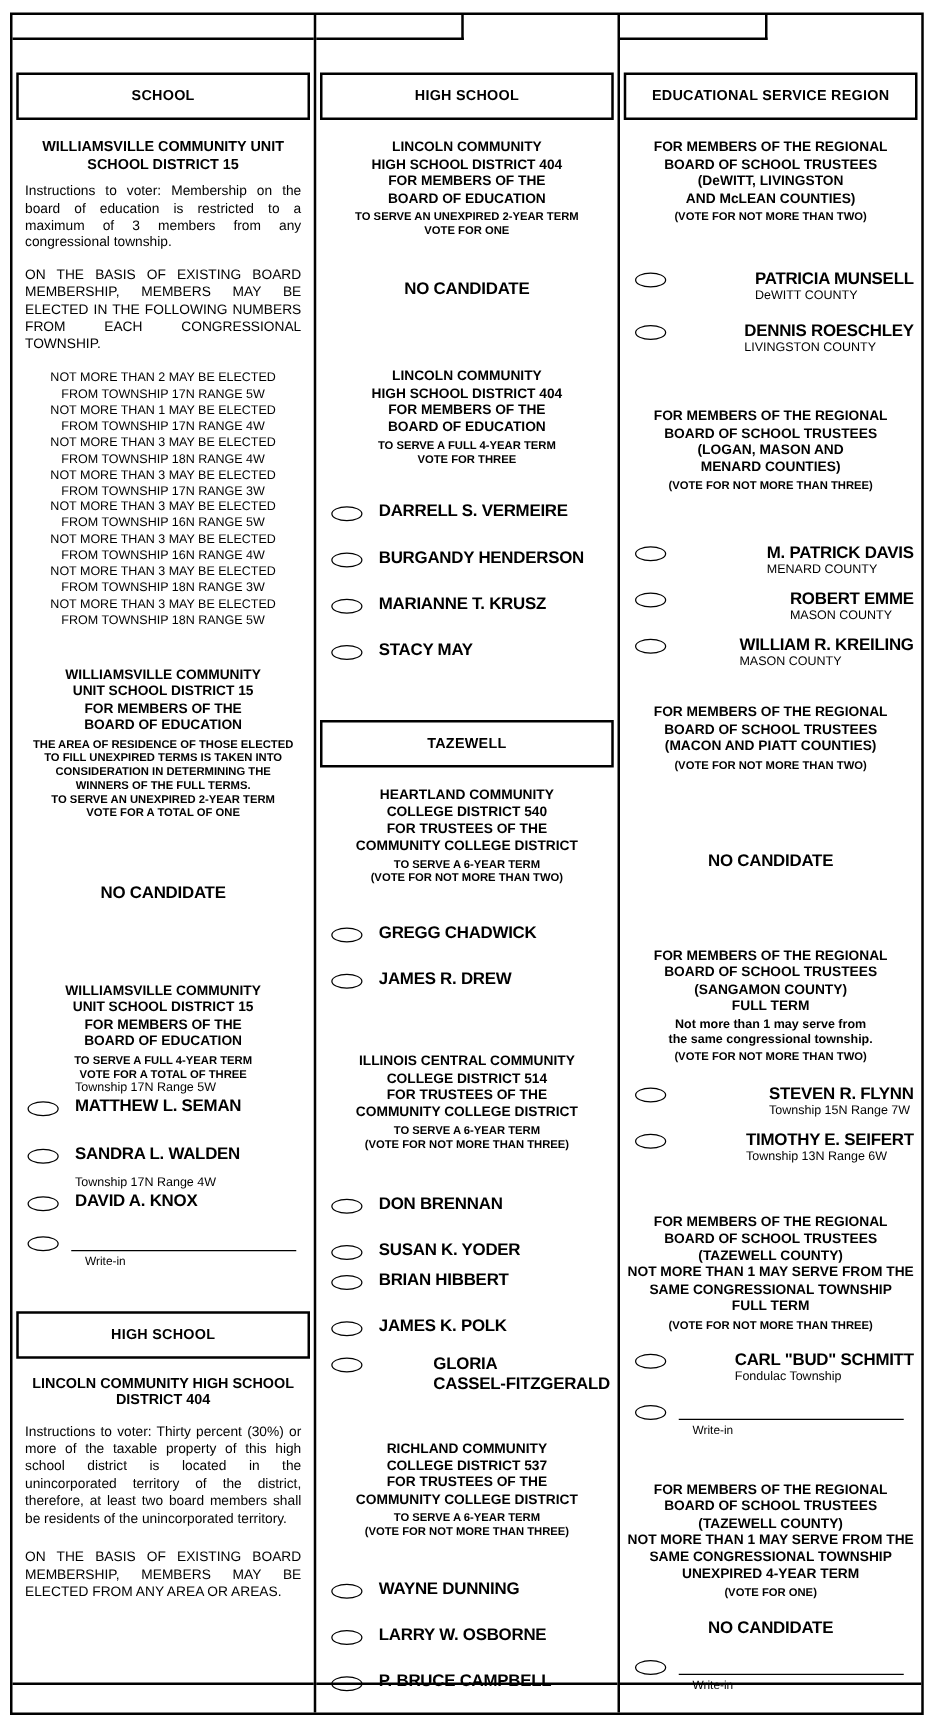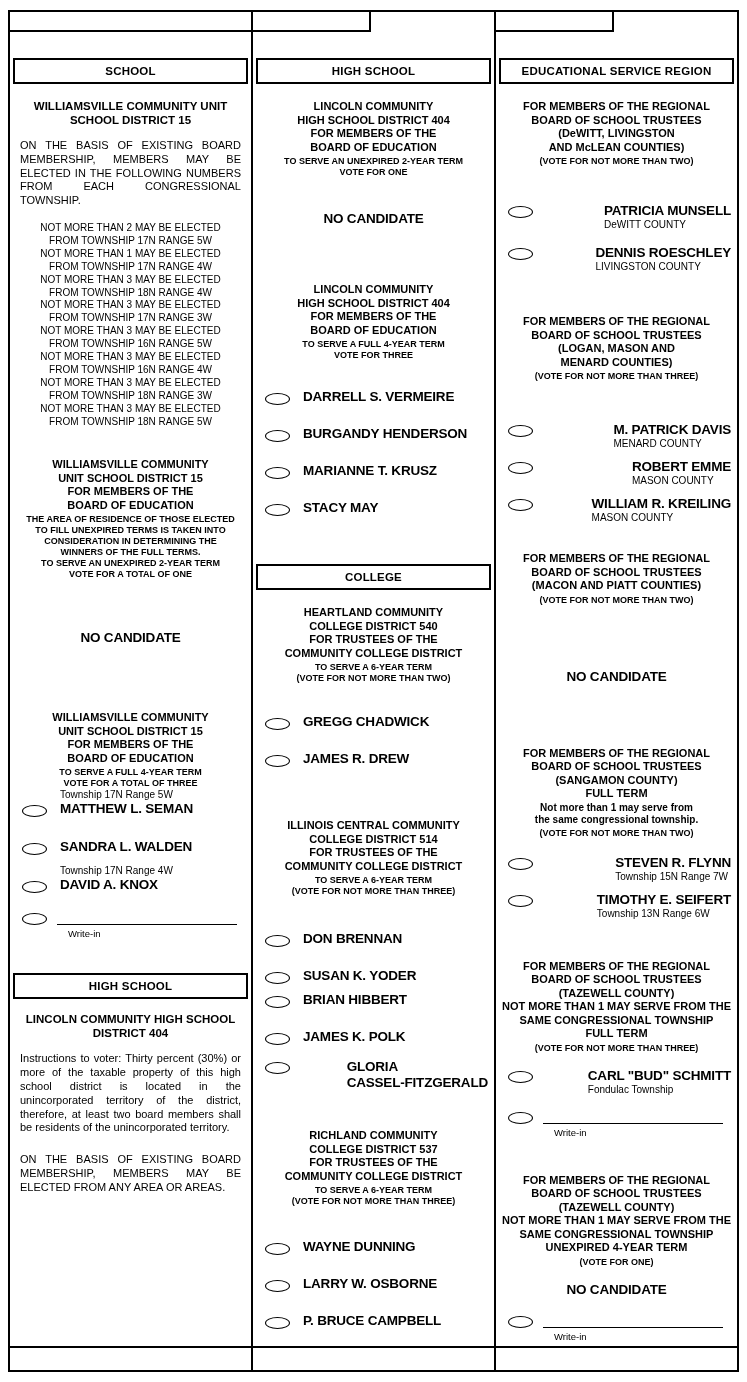--- a/index.html
+++ b/index.html
@@ -4,21 +4,21 @@
 <style>
   * { margin:0; padding:0; box-sizing:border-box; }
   html,body { width:747px; height:1382px; background:#fff; overflow:hidden; }
   body { font-family:"Liberation Sans","DejaVu Sans",sans-serif; color:#000; position:relative; }
   .frame { position:absolute; left:8px; top:10px; width:731px; height:1362px; border:2px solid #000; display:flex; }
   .col { flex:1 1 0; position:relative; padding-bottom:28px; }
   .col + .col { border-left:2px solid #000; }
   .topcell { height:20px; border-bottom:2px solid #000; }
   .topcell.half { width:118px; border-right:2px solid #000; }
   .bottomcell { position:absolute; left:0; right:0; bottom:0; height:24px; border-top:2px solid #000; }
-  .hdrbox { margin:0 3px; height:26px; border:2px solid #000; display:flex; align-items:center; justify-content:center;
+  .hdrbox { margin:0 3px; height:38px; border:2px solid #000; display:flex; align-items:center; justify-content:center;
             font-weight:bold; font-size:11.5px; letter-spacing:.2px; }
   .dtitle { font-weight:bold; font-size:11.5px; line-height:13.5px; text-align:center; white-space:pre-line; }
   .para { font-size:11px; line-height:13.8px; text-align:justify; padding:0 10px; }
   .clist { font-size:10px; line-height:12.9px; text-align:center; white-space:pre-line; }
   .ctitle { font-weight:bold; font-size:11px; line-height:13.5px; text-align:center; white-space:pre-line; }
   .cnote { font-weight:bold; font-size:9px; line-height:11px; text-align:center; white-space:pre-line; margin-top:2px; }
   .crule { font-weight:bold; font-size:10px; line-height:12px; text-align:center; white-space:pre-line; margin-top:1px; }
   .nocand { font-weight:bold; font-size:13.5px; line-height:16px; text-align:center; letter-spacing:-.2px; }
   .cand { display:flex; align-items:flex-end; gap:13px; padding-left:12px; padding-right:6px; }
   .cand.top { align-items:flex-start;justify-content:space-between; }
@@ -40,20 +40,21 @@
   <div class="col">
     <div class="topcell"></div>
 
     <div class="hdrbox" style="margin-top:26px">
       <span>SCHOOL</span>
     </div>
 
     <div class="dtitle" style="margin-top:16px">WILLIAMSVILLE COMMUNITY UNIT
 SCHOOL DISTRICT 15</div>
 
+    <div class="para" style="margin-top:8px">Instructions to voter:  Membership on the board of education is restricted to a maximum of 3 members from any congressional township.</div>
 
     <div class="para" style="margin-top:12px">ON THE BASIS OF EXISTING BOARD MEMBERSHIP, MEMBERS MAY BE ELECTED IN THE FOLLOWING NUMBERS FROM EACH CONGRESSIONAL TOWNSHIP.</div>
 
     <div class="clist" style="margin-top:14px">NOT MORE THAN 2 MAY BE ELECTED
 FROM TOWNSHIP 17N RANGE 5W
 NOT MORE THAN 1 MAY BE ELECTED
 FROM TOWNSHIP 17N RANGE 4W
 NOT MORE THAN 3 MAY BE ELECTED
 FROM TOWNSHIP 18N RANGE 4W
 NOT MORE THAN 3 MAY BE ELECTED
@@ -164,21 +165,21 @@
     <div class="cand" style="margin-top:21px">
       <span class="oval"></span>
       <span class="cname">MARIANNE T. KRUSZ</span>
     </div>
     <div class="cand" style="margin-top:21px">
       <span class="oval"></span>
       <span class="cname">STACY MAY</span>
     </div>
 
     <div class="hdrbox" style="margin-top:48px">
-      <span>COLLEGE</span>
+      <span>TAZEWELL</span>
     </div>
 
     <section style="margin-top:16px">
       <div class="ctitle">HEARTLAND COMMUNITY
 COLLEGE DISTRICT 540
 FOR TRUSTEES OF THE
 COMMUNITY COLLEGE DISTRICT</div>
       <div class="cnote">TO SERVE A 6-YEAR TERM
 (VOTE FOR NOT MORE THAN TWO)</div>
     </section>

